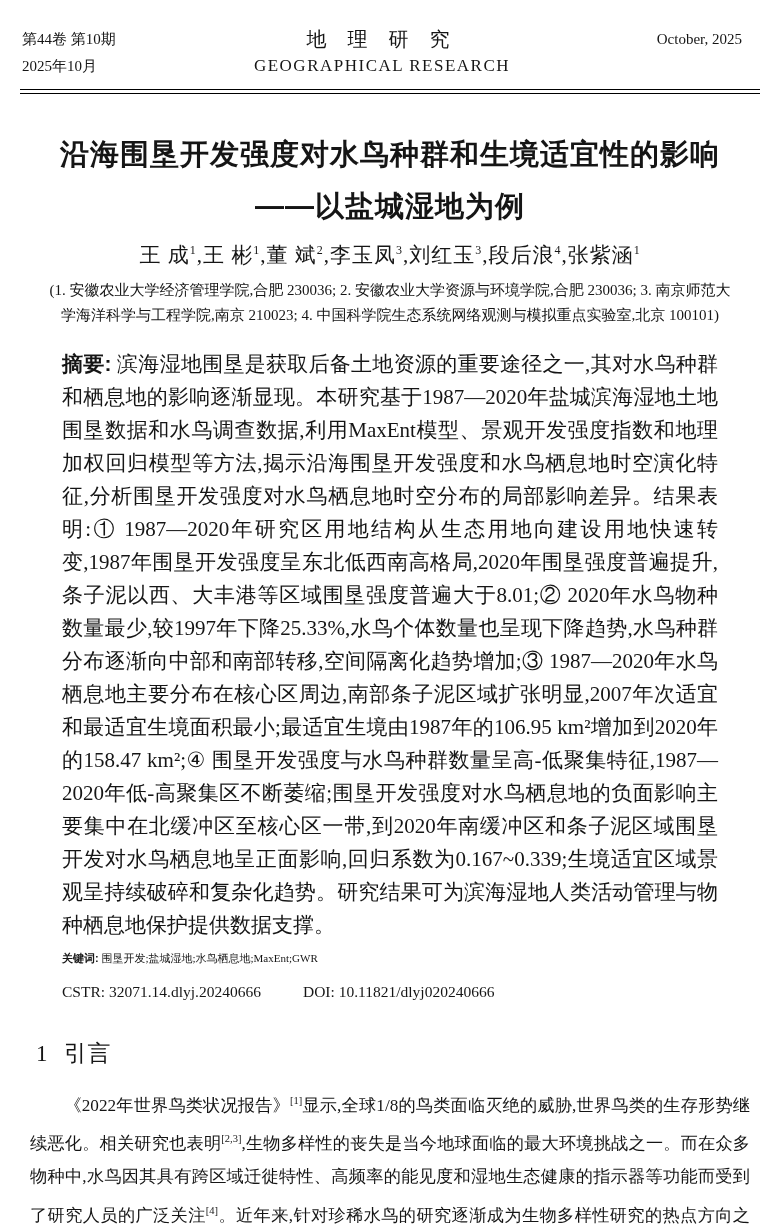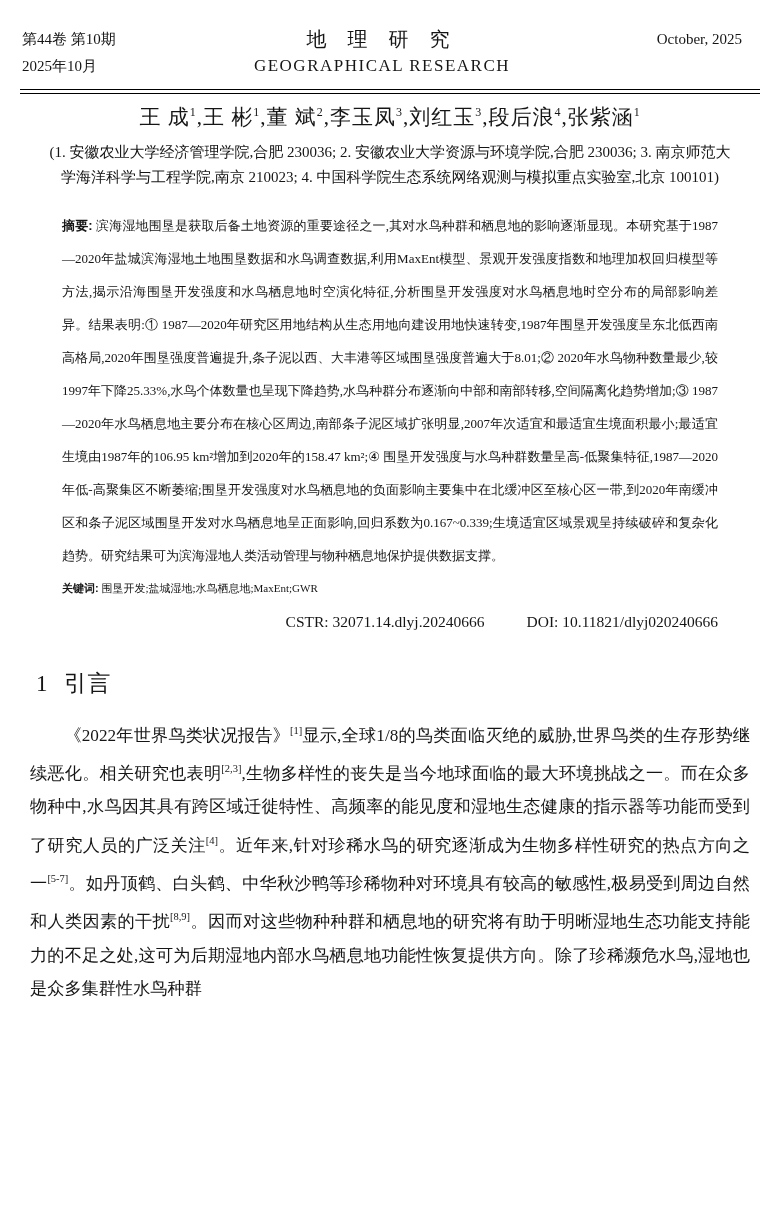--- a/index.html
+++ b/index.html
@@ -19,24 +19,24 @@
   
   .title{
     margin:34px 30px 0 30px;text-align:center;
     font-family:"Liberation Sans","DejaVu Sans",sans-serif;
     font-weight:bold;font-size:29px;line-height:52px;letter-spacing:1px;
   }
   .authors{margin-top:9px;text-align:center;font-size:21px;letter-spacing:1px;}
   .authors sup{font-size:12px;}
   .affil{margin:9px auto 7px auto;width:690px;text-align:center;font-size:15px;line-height:25px;}
   
-  .abstract{margin:19px 62px 0 62px;font-size:13px;line-height:33px;text-align:justify;}
+  .abstract{margin:19px 62px 0 62px;font-size:21px;line-height:33px;text-align:justify;}
   .b-label{font-family:"Liberation Sans","DejaVu Sans",sans-serif;font-weight:bold;}
   .kw-line{margin:0 62px;font-size:11px;line-height:33px;}
-  .meta-line{margin:0 62px;font-size:15.5px;line-height:33px;text-align:right;}
+  .meta-line{margin:0 62px;font-size:15.5px;line-height:33px;}
   .meta-line .doi{margin-left:42px;}
   
   .sec-heading{margin:30px 30px 0 36px;font-size:23px;letter-spacing:0.5px;}
   .sec-num{margin-right:16px;}
   .para{
     margin:15px 30px 0 30px;font-size:17.2px;line-height:33.5px;
     text-align:justify;text-indent:2em;
   }
   .para sup{font-size:10.5px;}
 </style>
@@ -53,20 +53,24 @@
     <div class="jh-center">
       <div class="j-cn">地 理 研 究</div>
       <div class="j-en">GEOGRAPHICAL RESEARCH</div>
     </div>
     <div class="jh-right">
       <div>October, 2025</div>
     </div>
   </div>
   <div class="double-rule"></div>
 
+  <div class="title">
+    <div>沿海围垦开发强度对水鸟种群和生境适宜性的影响</div>
+    <div>——以盐城湿地为例</div>
+  </div>
 
   <div class="authors">王 成<sup>1</sup>,王 彬<sup>1</sup>,董 斌<sup>2</sup>,李玉凤<sup>3</sup>,刘红玉<sup>3</sup>,段后浪<sup>4</sup>,张紫涵<sup>1</sup></div>
 
   <div class="affil">(1. 安徽农业大学经济管理学院,合肥 230036; 2. 安徽农业大学资源与环境学院,合肥 230036; 3. 南京师范大学海洋科学与工程学院,南京 210023; 4. 中国科学院生态系统网络观测与模拟重点实验室,北京 100101)</div>
 
   <div class="abstract"><span class="b-label">摘要:</span>
     <span>滨海湿地围垦是获取后备土地资源的重要途径之一,其对水鸟种群和栖息地的影响逐渐显现。本研究基于1987—2020年盐城滨海湿地土地围垦数据和水鸟调查数据,利用MaxEnt模型、景观开发强度指数和地理加权回归模型等方法,揭示沿海围垦开发强度和水鸟栖息地时空演化特征,分析围垦开发强度对水鸟栖息地时空分布的局部影响差异。结果表明:① 1987—2020年研究区用地结构从生态用地向建设用地快速转变,1987年围垦开发强度呈东北低西南高格局,2020年围垦强度普遍提升,条子泥以西、大丰港等区域围垦强度普遍大于8.01;② 2020年水鸟物种数量最少,较1997年下降25.33%,水鸟个体数量也呈现下降趋势,水鸟种群分布逐渐向中部和南部转移,空间隔离化趋势增加;③ 1987—2020年水鸟栖息地主要分布在核心区周边,南部条子泥区域扩张明显,2007年次适宜和最适宜生境面积最小;最适宜生境由1987年的106.95 km²增加到2020年的158.47 km²;④ 围垦开发强度与水鸟种群数量呈高-低聚集特征,1987—2020年低-高聚集区不断萎缩;围垦开发强度对水鸟栖息地的负面影响主要集中在北缓冲区至核心区一带,到2020年南缓冲区和条子泥区域围垦开发对水鸟栖息地呈正面影响,回归系数为0.167~0.339;生境适宜区域景观呈持续破碎和复杂化趋势。研究结果可为滨海湿地人类活动管理与物种栖息地保护提供数据支撑。</span>
   </div>
 
   <div class="kw-line"><span class="b-label">关键词:</span>

